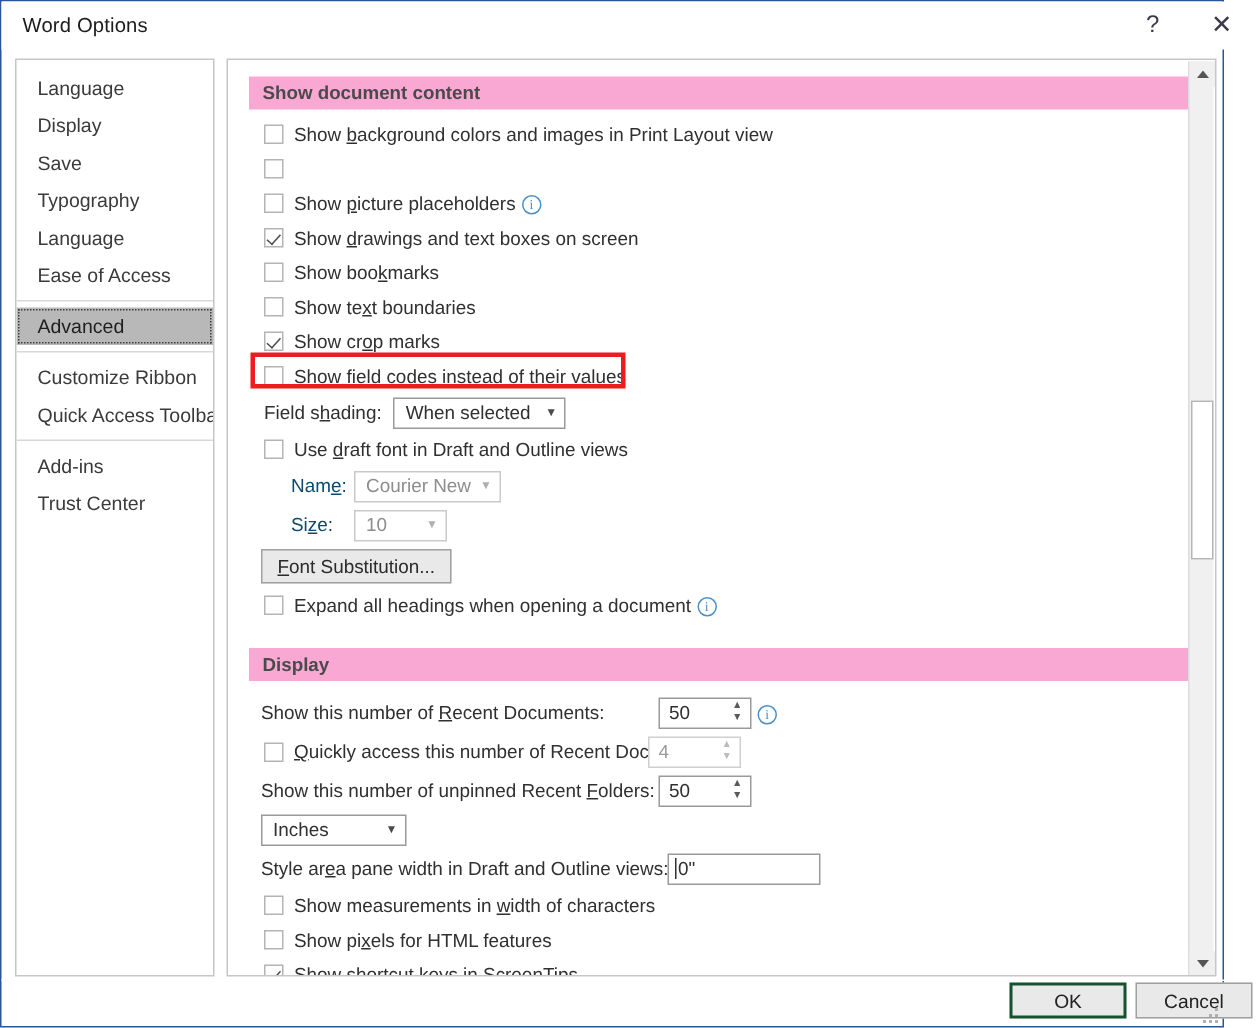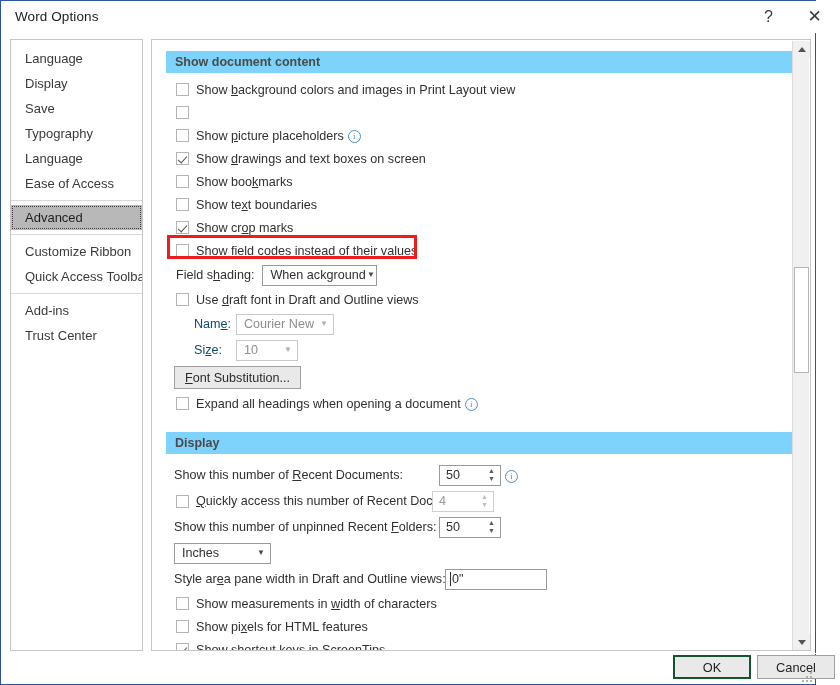--- a/index.html
+++ b/index.html
@@ -76,21 +76,21 @@
   }
   .pane {
     position: absolute; left: 0; top: 0;
     width: 658px; height: 610px;
     padding: 0;
   }
 
   .section-head {
     margin: 11px 8px 0 14px;
     height: 22px; line-height: 22px;
-    background: #7dd3fc;
+    background: #f9a8d4;
     padding-left: 9px;
     font-size: 12.5px; font-weight: bold; color: #4a4a4a;
   }
 
   .rows { padding: 5px 0 0 0; }
 
   .row {
     position: relative;
     height: 23px;
     display: flex; align-items: center;
@@ -365,21 +365,21 @@
         </div>
 
         <div class="row">
           <span class="cb"></span>
           <span class="lbl">Show <u>f</u>ield codes instead of their values</span>
         </div>
 
         <div class="row label-row" style="height:26px">
           <span class="lbl" style="margin-right:8px">Field s<u>h</u>ading:</span>
           <span class="combo" style="width:115px">
-            <span>When ackground</span>
+            <span>When selected</span>
             <span class="arrow">▼</span>
           </span>
         </div>
 
         <div class="row">
           <span class="cb"></span>
           <span class="lbl">Use <u>d</u>raft font in Draft and Outline views</span>
         </div>
 
         <div class="row indent2" style="height:26px">

